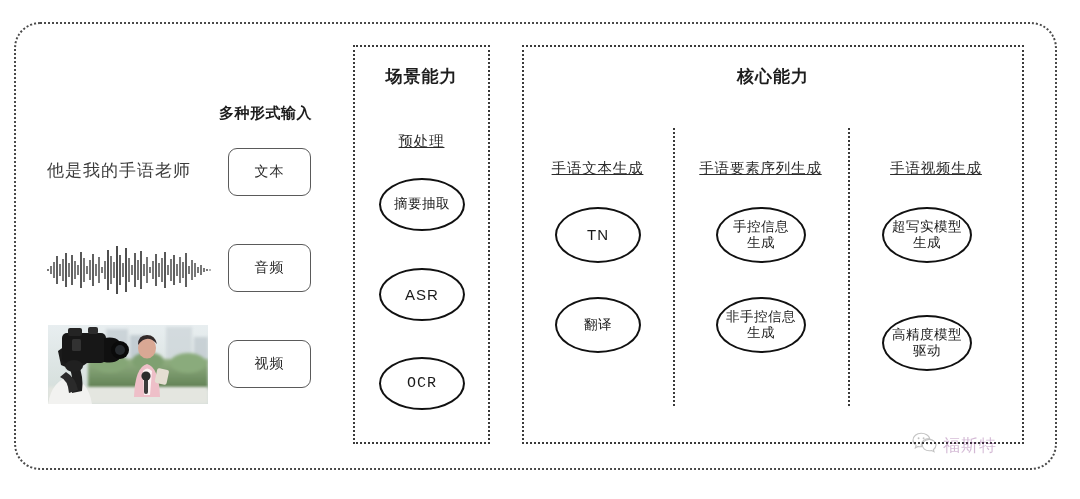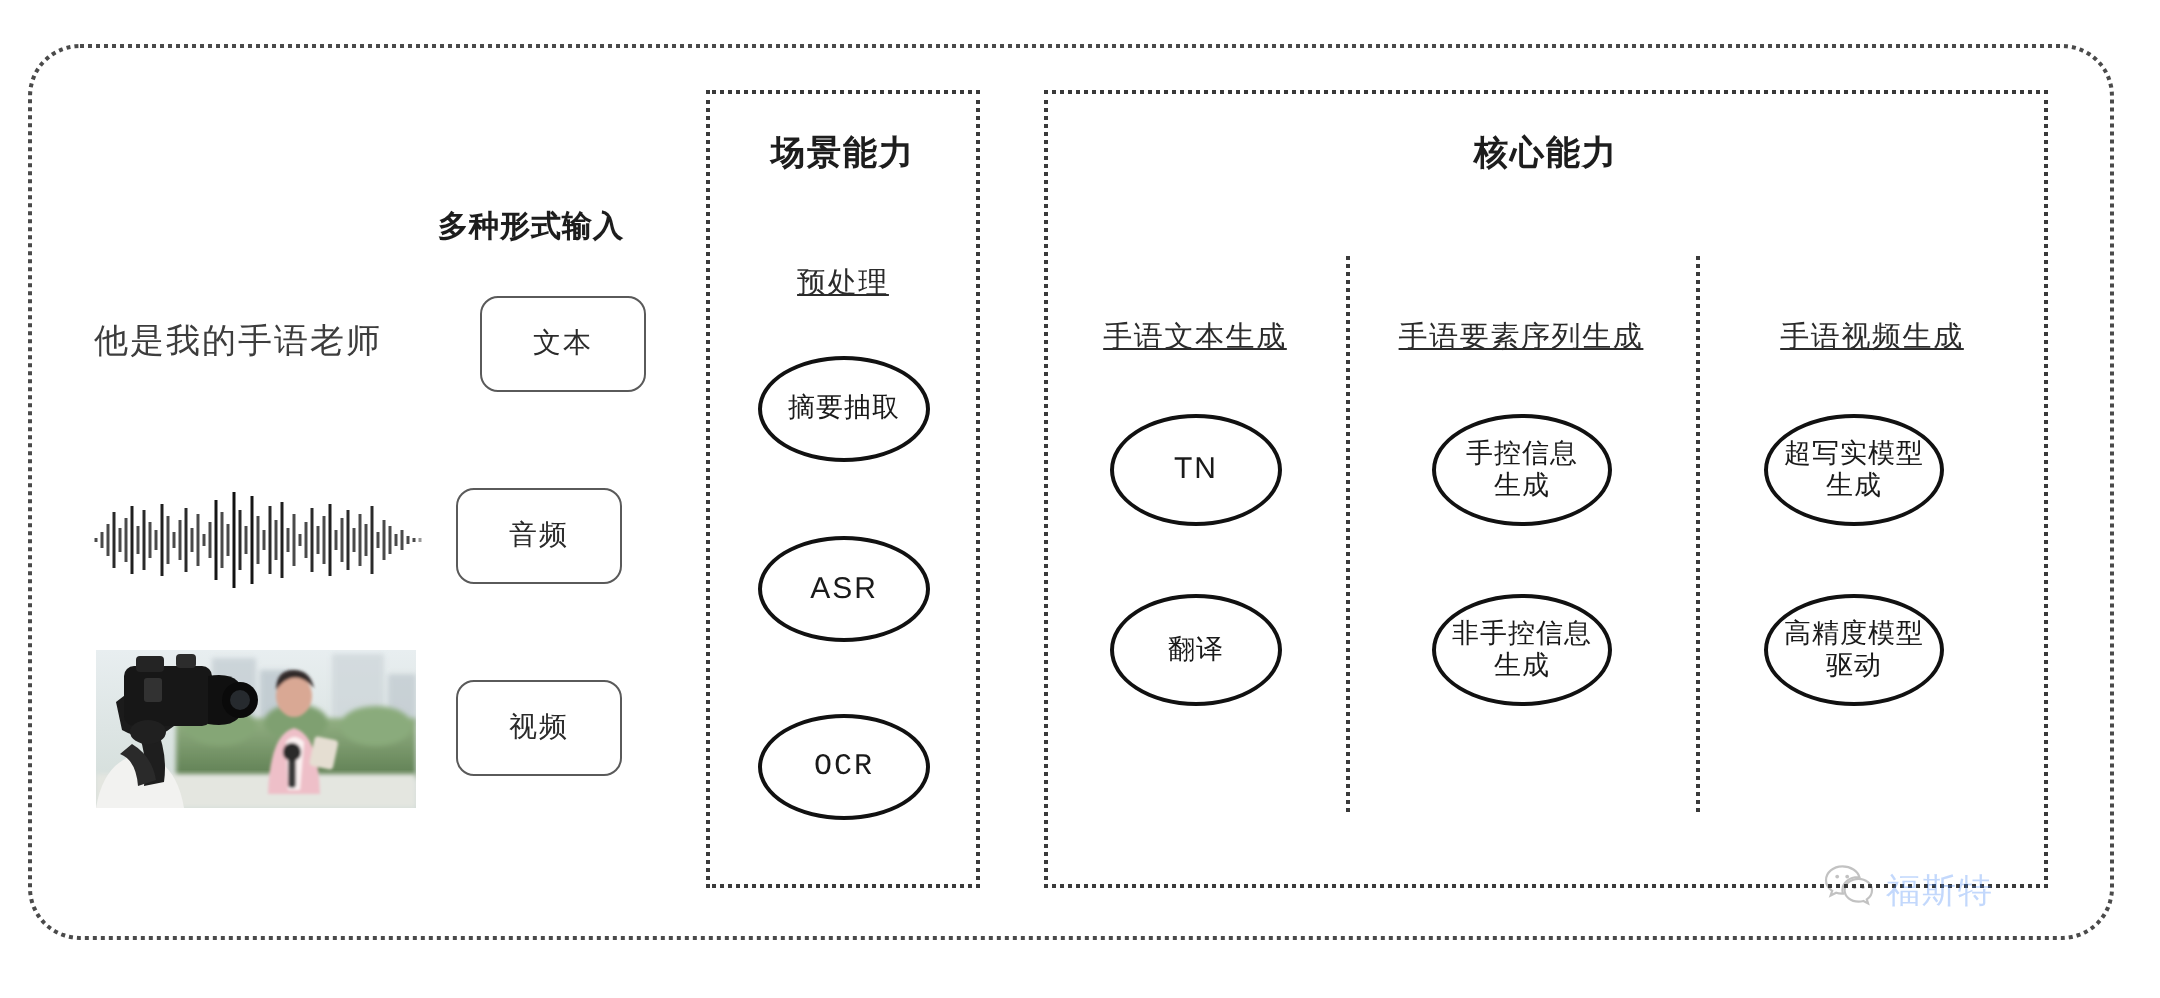--- a/index.html
+++ b/index.html
@@ -143,21 +143,21 @@
     position: absolute;
     left: 912px;
     top: 432px;
     display: flex;
     align-items: center;
     gap: 5px;
     opacity: .30;
   }
   .watermark-text {
     font-size: 17px;
-    color: #3b82f6;
+    color: #701a75;
     letter-spacing: 1px;
   }
 </style>
 </head>
 <body>
 
 <div id="canvas">
 
   <div class="outer-frame"></div>
 
@@ -284,21 +284,21 @@
         <circle cx="72" cy="25" r="9" fill="#0a0a0a"></circle>
         <circle cx="72" cy="25" r="5" fill="#262a2e"></circle>
         <rect x="24" y="14" width="9" height="12" rx="1.5" fill="#3a3a3a" opacity=".8"></rect>
         <path d="M30 38 q6 14 4 28 l-10 2 q2 -18 -4 -28 z" fill="#1e1e1e"></path>
         <ellipse cx="26" cy="41" rx="9" ry="6" fill="#202020"></ellipse>
         <path d="M18 47 q10 6 12 18 l-9 3 q-1 -13 -9 -16 z" fill="#2a2a2a"></path>
       </g>
     </svg>
   </div>
 
-  <div class="modal-chip" style="left:240px; top:148px;">
+  <div class="modal-chip" style="left:228px; top:148px;">
     <span>文本</span>
   </div>
   <div class="modal-chip" style="left:228px; top:244px;">
     <span>音频</span>
   </div>
   <div class="modal-chip" style="left:228px; top:340px;">
     <span>视频</span>
   </div>
 
   <div class="panel" style="left:353px; top:45px; width:137px; height:399px;"></div>
@@ -340,21 +340,21 @@
   <div class="node" style="left:716px; top:297px; width:90px; height:56px;">
     <span>非手控信息
 生成</span>
   </div>
 
   <div class="sub-label" style="left:848px; top:159px; width:176px;">手语视频生成</div>
   <div class="node" style="left:882px; top:207px; width:90px; height:56px;">
     <span>超写实模型
 生成</span>
   </div>
-  <div class="node" style="left:882px; top:297px; width:90px; height:56px;text-align:center;">
+  <div class="node" style="left:882px; top:315px; width:90px; height:56px;text-align:center;">
     <span>高精度模型
 驱动</span>
   </div>
 
   <div class="watermark">
     <span>
       <svg width="26" height="22" viewBox="0 0 26 22" xmlns="http://www.w3.org/2000/svg">
         <path d="M9.2 1.2C4.6 1.2 1 4.3 1 8.1c0 2.1 1.2 4 3.1 5.3l-.8 2.4 2.8-1.4c.9.3 1.9.4 2.9.4h.5c-.2-.6-.3-1.2-.3-1.8 0-3.6 3.5-6.5 7.9-6.5h.6C16.9 3.6 13.4 1.2 9.2 1.2z" fill="none" stroke="#3a3a3a" stroke-width="1.1"></path>
         <circle cx="6.6" cy="6.3" r="0.95" fill="#3a3a3a"></circle>
         <circle cx="11.6" cy="6.3" r="0.95" fill="#3a3a3a"></circle>

